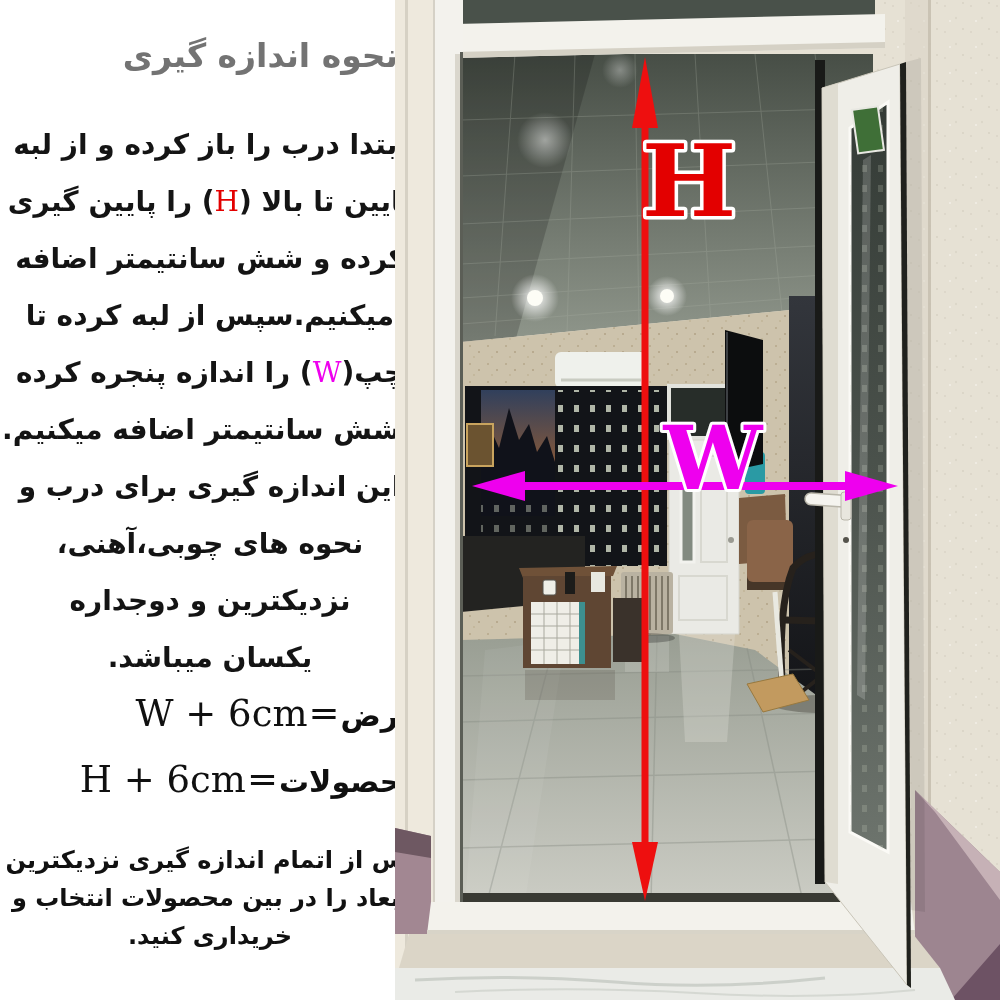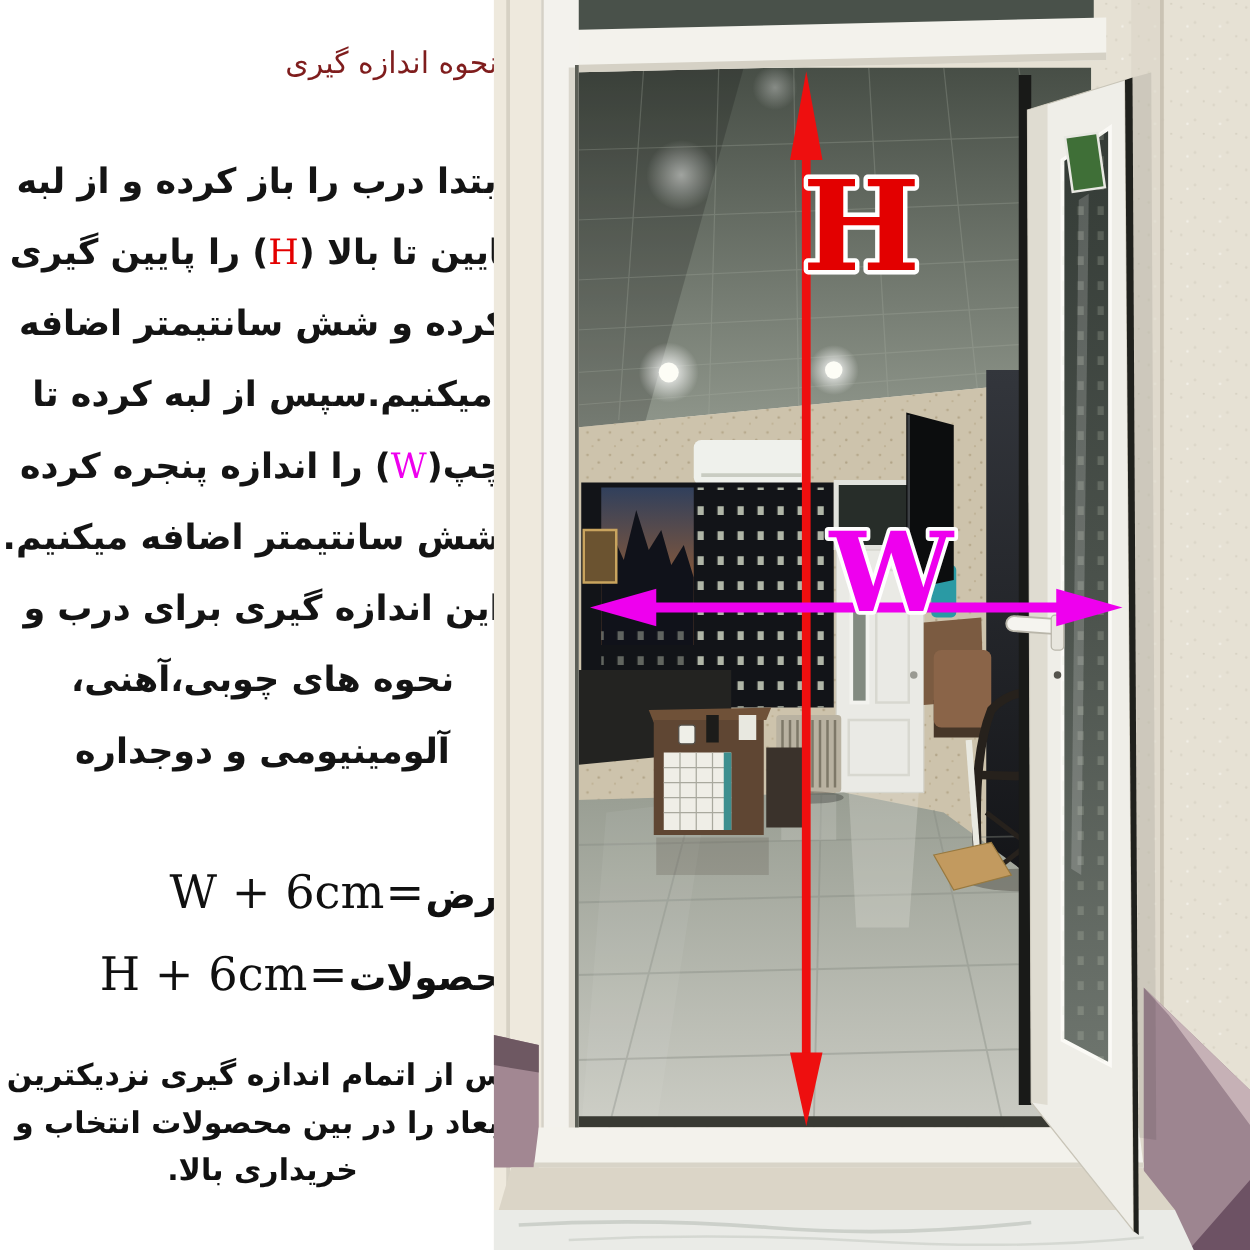--- a/index.html
+++ b/index.html
@@ -6,21 +6,21 @@
   body{
     width:1000px;height:1000px;position:relative;overflow:hidden;
     background:#ffffff;
     font-family:"DejaVu Sans",sans-serif;
     color:#151515;
   }
   
   .text-col{position:absolute;left:0;top:0;width:420px;height:1000px;}
   .page-title{
     position:absolute;top:36px;right:22px;margin:0;
-    font-size:24px;font-weight:normal;white-space:nowrap;color:#7f1d1d;
+    font-size:33px;font-weight:bold;white-space:nowrap;color:#737373;
   }
   .para{
     position:absolute;top:116px;right:0;width:420px;
     text-align:center;font-size:28px;font-weight:bold;color:#141414;
   }
   .pline{height:57px;line-height:57px;white-space:nowrap;}
   .latin-cap{font-family:"DejaVu Serif",serif;font-weight:normal;}
   .cap-h{color:#e30000;}
   .cap-w{color:#ee00ee;}
   .formula{
@@ -51,34 +51,35 @@
 
   <div class="para">
     <div class="pline"><span>ابتدا درب را باز کرده و از لبه</span></div>
     <div class="pline"><span>پایین تا بالا (</span><span class="latin-cap cap-h">H</span><span>) را پایین گیری</span></div>
     <div class="pline"><span>کرده و شش سانتیمتر اضافه</span></div>
     <div class="pline"><span>میکنیم.سپس از لبه کرده تا</span></div>
     <div class="pline"><span>چپ(</span><span class="latin-cap cap-w">W</span><span>) را اندازه پنجره کرده</span></div>
     <div class="pline"><span>وشش سانتیمتر اضافه میکنیم.</span></div>
     <div class="pline"><span>این اندازه گیری برای درب و</span></div>
     <div class="pline"><span>نحوه های چوبی،آهنی،</span></div>
-    <div class="pline"><span>آلومینیومی و دوجداره</span></div>
+    <div class="pline"><span>نزدیکترین و دوجداره</span></div>
+    <div class="pline"><span>یکسان میباشد.</span></div>
   </div>
 
   <div class="formula f1">
     <span class="f-label">عرض</span><span class="f-eq">=</span><span class="f-expr" dir="ltr">W + 6cm</span>
   </div>
   <div class="formula f2">
     <span class="f-label">محصولات</span><span class="f-eq">=</span><span class="f-expr" dir="ltr">H + 6cm</span>
   </div>
 
   <div class="footer-note">
     <div>پس از اتمام اندازه گیری نزدیکترین</div>
     <div>ابعاد را در بین محصولات انتخاب و</div>
-    <div>خریداری بالا.</div>
+    <div>خریداری کنید.</div>
   </div>
 </div>
 
 <div class="photo">
 <svg viewBox="0 0 605 1000" xmlns="http://www.w3.org/2000/svg">
   <defs>
     <linearGradient id="gCeil" x1="0" y1="0" x2="0" y2="1">
       <stop offset="0" stop-color="#474e46"></stop>
           <stop offset="1" stop-color="#8f968b"></stop>
     </linearGradient>

